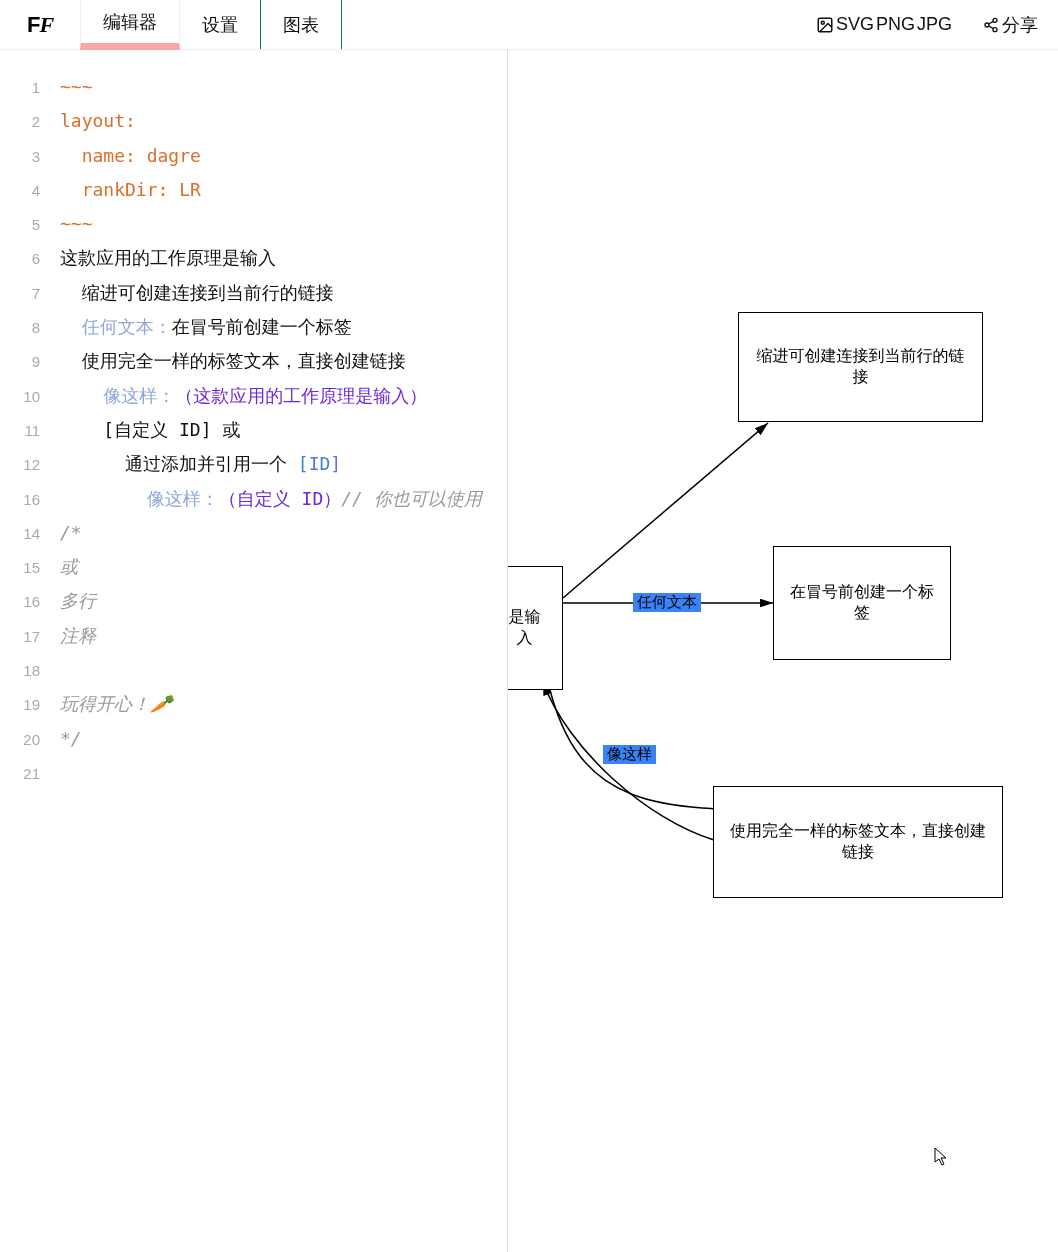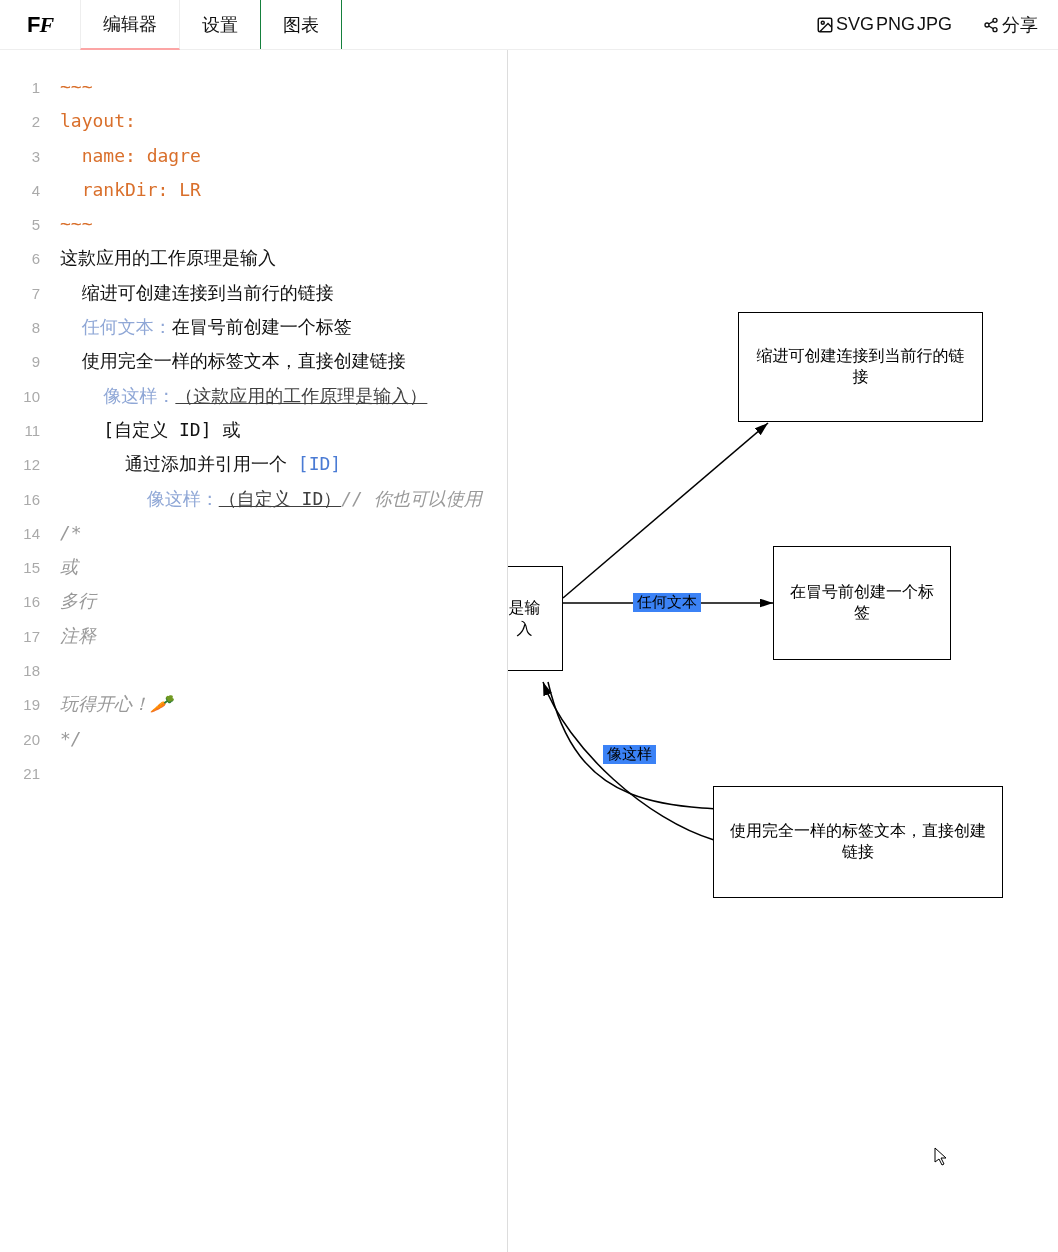--- a/index.html
+++ b/index.html
@@ -40,21 +40,21 @@
       display: flex;
       align-items: center;
       padding: 0 22px;
       font-size: 18px;
       color: #111;
       cursor: pointer;
       border-right: 1px solid #15803d;
     }
     .tab.active {
       border: 1px solid #eee;
-      border-bottom: 2px solid #fca5a5;
+      border-bottom: 7px solid #fca5a5;
       border-top: none;
       margin-bottom: -1px;
     }
     .header-spacer { flex: 1; }
     .header-actions {
       display: flex;
       align-items: center;
       gap: 2px;
       padding-right: 20px;
     }
@@ -108,21 +108,21 @@
       flex-shrink: 0;
       user-select: none;
     }
     .code {
       white-space: pre;
       flex: 1;
       overflow: hidden;
     }
     .orange { color: #d96f2b; }
     .label-blue { color: #8fa7d6; }
-    .green { color: #404040; text-decoration: underline; }
+    .green { color: #6d28d9; }
     .brackets { color: #111; }
     .id-blue { color: #4a7bd4; }
     .comment-gray { color: #999; font-style: italic; }
     .default-text { color: #111; }
 
     
     .diagram-pane {
       flex: 1;
       position: relative;
       overflow: hidden;
@@ -297,21 +297,21 @@
       </defs>
 
       <path d="M55,548 L260,373" stroke="#000" stroke-width="1.5" fill="none" marker-end="url(#arrow)"></path>
 
       <path d="M55,553 L265,553" stroke="#000" stroke-width="1.5" fill="none" marker-end="url(#arrow)"></path>
 
       <path d="M40,632 C70,760 150,760 285,760" stroke="#000" stroke-width="1.5" fill="none" marker-end="url(#arrow)"></path>
       <path d="M206,790 C140,770 60,700 35,632" stroke="#000" stroke-width="1.5" fill="none" marker-end="url(#arrow)"></path>
     </svg>
 
-    <div class="node" style="left:-10px; top:516px; width:65px; height:105px; padding-left:2px; justify-content:flex-end; overflow:hidden;">是输入</div>
+    <div class="node" style="left:-10px; top:516px; width:65px; height:124px; padding-left:2px; justify-content:flex-end; overflow:hidden;">是输入</div>
     <div class="node" style="left:230px; top:262px; width:245px; height:110px;">缩进可创建连接到当前行的链接</div>
     <div class="node" style="left:265px; top:496px; width:178px; height:114px;">在冒号前创建一个标签</div>
     <div class="node" style="left:205px; top:736px; width:290px; height:112px;">使用完全一样的标签文本，直接创建链接</div>
 
     <div class="edge-label" style="left:125px; top:543px;">任何文本</div>
     <div class="edge-label" style="left:95px; top:695px;text-align:right;">像这样</div>
   </div>
 </div>
 
 <div class="cursor-arrow">

